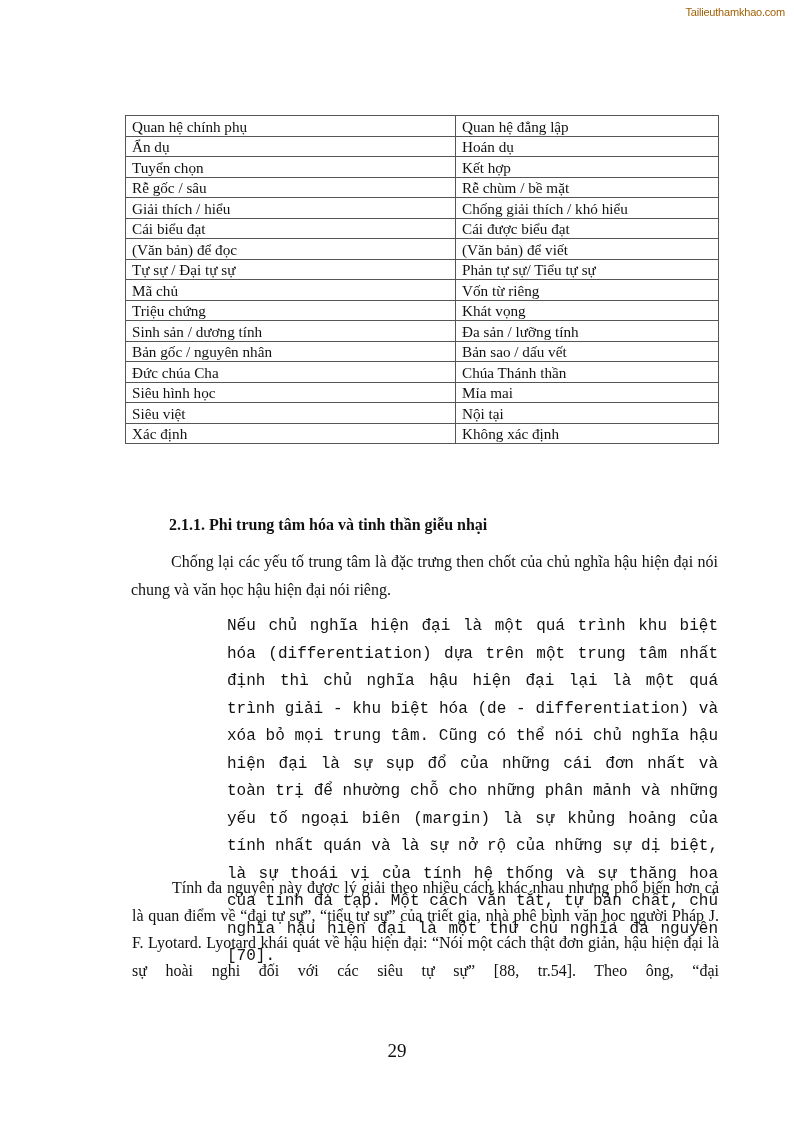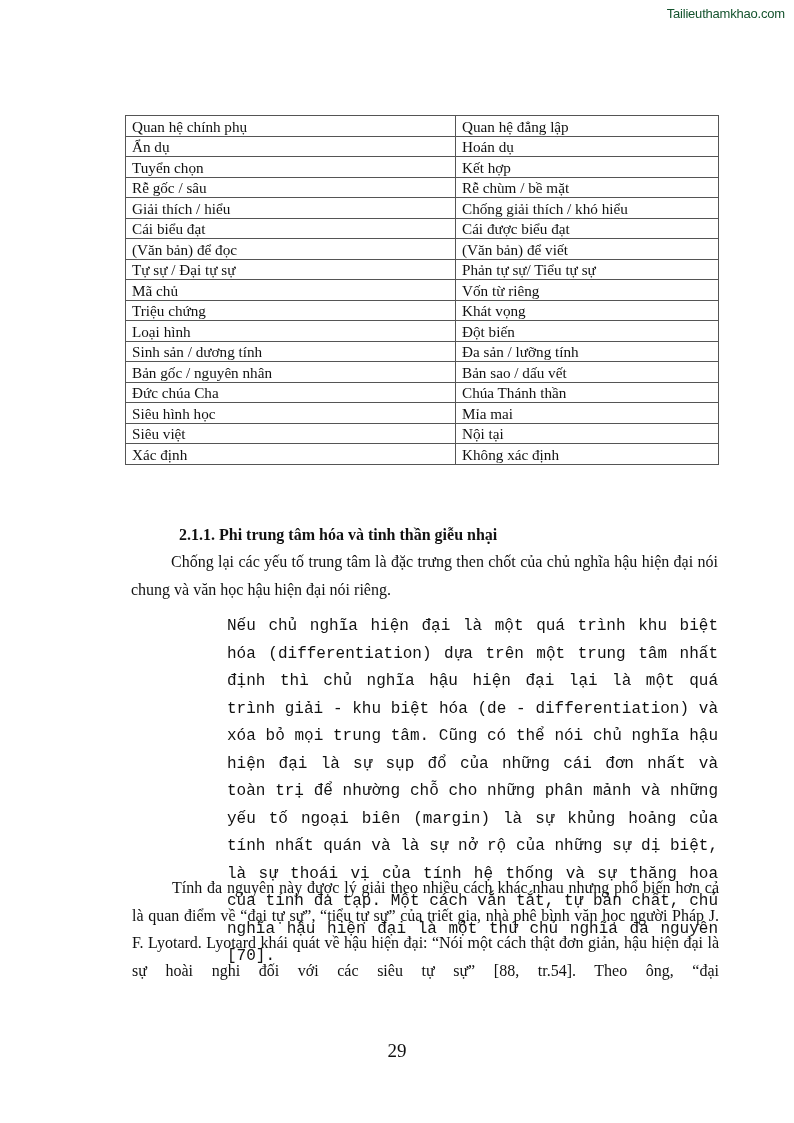--- a/index.html
+++ b/index.html
@@ -13,22 +13,22 @@
       position: relative;
       overflow: hidden;
       font-family: "Liberation Serif", "DejaVu Serif", serif;
       color: #111111;
     }
     .watermark {
       position: absolute;
       top: 6px;
       right: 9px;
       font-family: "Liberation Sans", "DejaVu Sans", sans-serif;
-      font-size: 13px;
-      color: #14532d;
+      font-size: 11px;
+      color: #a16207;
       letter-spacing: -0.2px;
     }
     .compare-table {
       position: absolute;
       left: 125px;
       top: 115px;
       width: 594px;
       border-collapse: collapse;
       font-size: 15.2px;
       line-height: 18px;
@@ -41,21 +41,21 @@
       white-space: nowrap;
       margin-top: 24px;
     }
     .compare-table td.col-a { width: 323px; }
     .section-heading {
       position: absolute;
       left: 167px;
       top: 514px;
       font-weight: bold;
       font-size: 16px;
-      margin: 12px;
+      margin: 2px;
     }
     .para {
       position: absolute;
       margin: 0;
       font-size: 16px;
       line-height: 27.5px;
       text-align: justify;
       text-align-last: left;
     }
     .para-1 {
@@ -128,24 +128,20 @@
       </tr>
       <tr>
         <td class="col-a">Mã chủ</td>
         <td class="col-b">Vốn từ riêng</td>
       </tr>
       <tr>
         <td class="col-a">Triệu chứng</td>
         <td class="col-b">Khát vọng</td>
       </tr>
       <tr>
-        <td class="col-a">Loại hình</td>
-        <td class="col-b">Đột biến</td>
-      </tr>
-      <tr>
         <td class="col-a">Sinh sản / dương tính</td>
         <td class="col-b">Đa sản / lưỡng tính</td>
       </tr>
       <tr>
         <td class="col-a">Bản gốc / nguyên nhân</td>
         <td class="col-b">Bản sao / dấu vết</td>
       </tr>
       <tr>
         <td class="col-a">Đức chúa Cha</td>
         <td class="col-b">Chúa Thánh thần</td>

